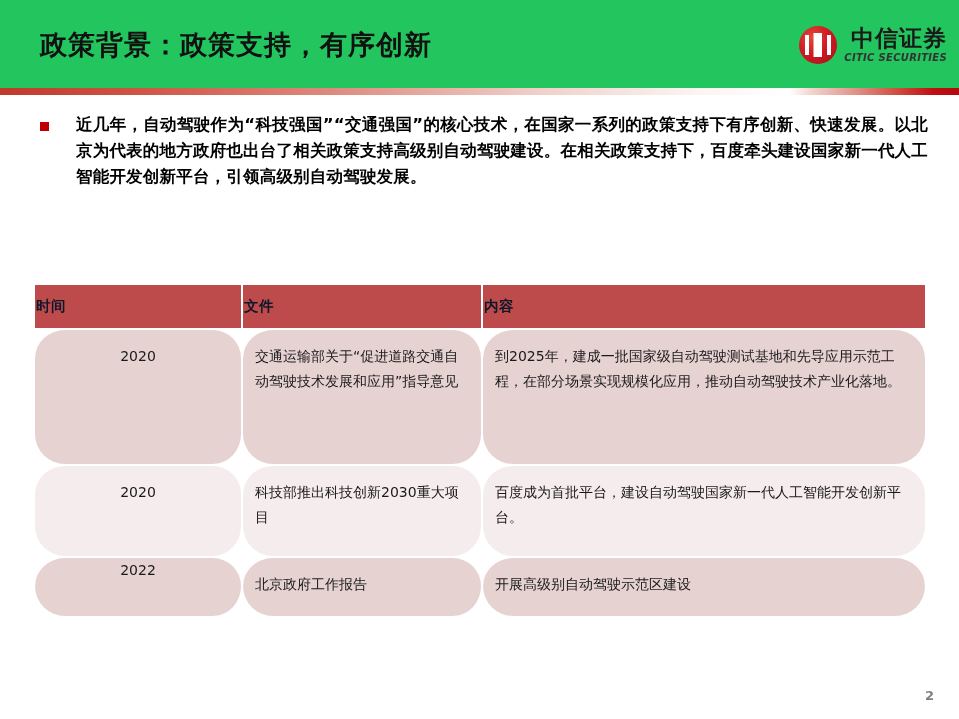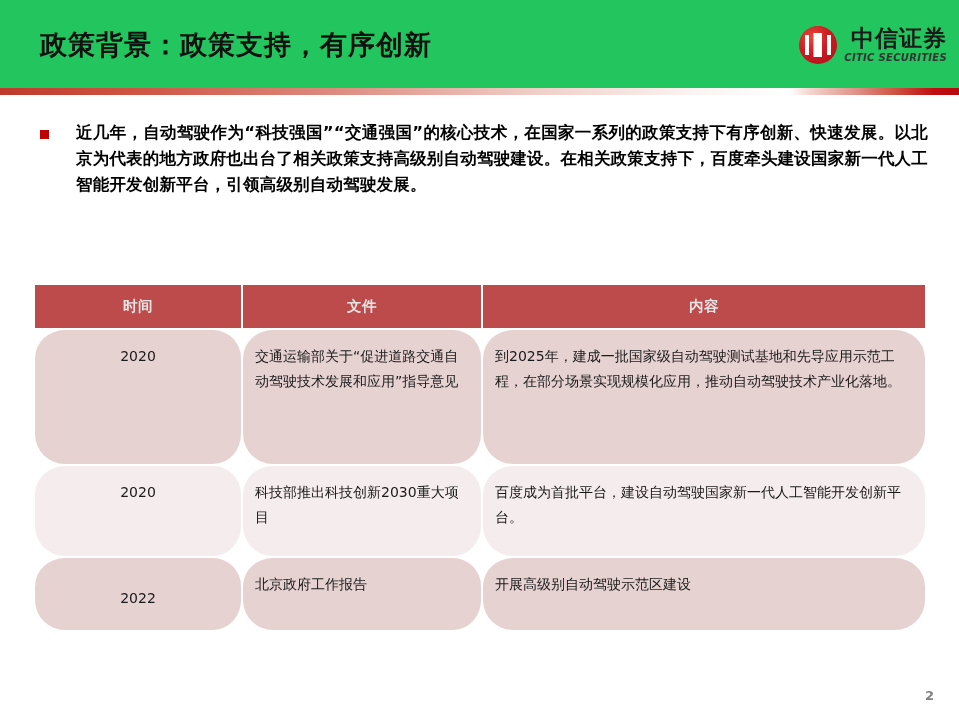--- a/index.html
+++ b/index.html
@@ -105,21 +105,21 @@
     position: absolute;
     left: 790px; top: 0;
     width: 169px; height: 7px;
     background: linear-gradient(to right, #ffffff 0%, #f3d5d0 12%, #e0948a 38%, #ce5242 62%, #c00d12 85%, #b40a10 100%);
   }
 
   
   .bullet-block {
     position: absolute;
     left: 40px;
-    top: 120px;
+    top: 112px;
     width: 888px;
     display: flex;
     align-items: flex-start;
   }
   .bullet-marker {
     width: 9px;
     height: 9px;
     background: #c00000;
     margin-top: 10px;
     margin-right: 27px;
@@ -158,25 +158,25 @@
     border-collapse: separate;
     border-spacing: 0;
     table-layout: fixed;
   }
   table.policy-table col.c-time  { width: 208px; }
   table.policy-table col.c-doc   { width: 240px; }
   table.policy-table col.c-body  { width: 442px; }
 
   table.policy-table thead th {
     background: #bd4b4b;
-    color: #e5e5e5;
+    color: #0f172a;
     font-size: 14.5px;
     font-weight: bold;
     height: 41px;
-    text-align: center;
+    text-align: left;
     border-right: 2px solid #ffffff;
     letter-spacing: 0.5px;
   }
   table.policy-table thead th:last-child { border-right: none; }
 
   table.policy-table tbody td {
     font-size: 14px;
     color: #1a1a1a;
     vertical-align: top;
     padding: 14px 12px 14px 12px;
@@ -191,21 +191,21 @@
   tbody tr.row-light td { background: #f5eced; }
 
   td.cell-time {
     text-align: center;
     font-size: 13.5px;
     padding-top: 15px;
   }
   tr.row-tall td { height: 106px; }
   tr.row-mid  td { height: 62px; }
   tr.row-short td { height: 30px; padding-top: 11px; padding-bottom: 11px; }
-  tr.row-short td.cell-time { padding-top: 28px; }
+  tr.row-short td.cell-time { padding-top: 0; }
 
   
   .page-number {
     position: absolute;
     right: 25px;
     bottom: 16px;
     font-size: 13px;
     font-weight: bold;
     color: #808080;
   }

